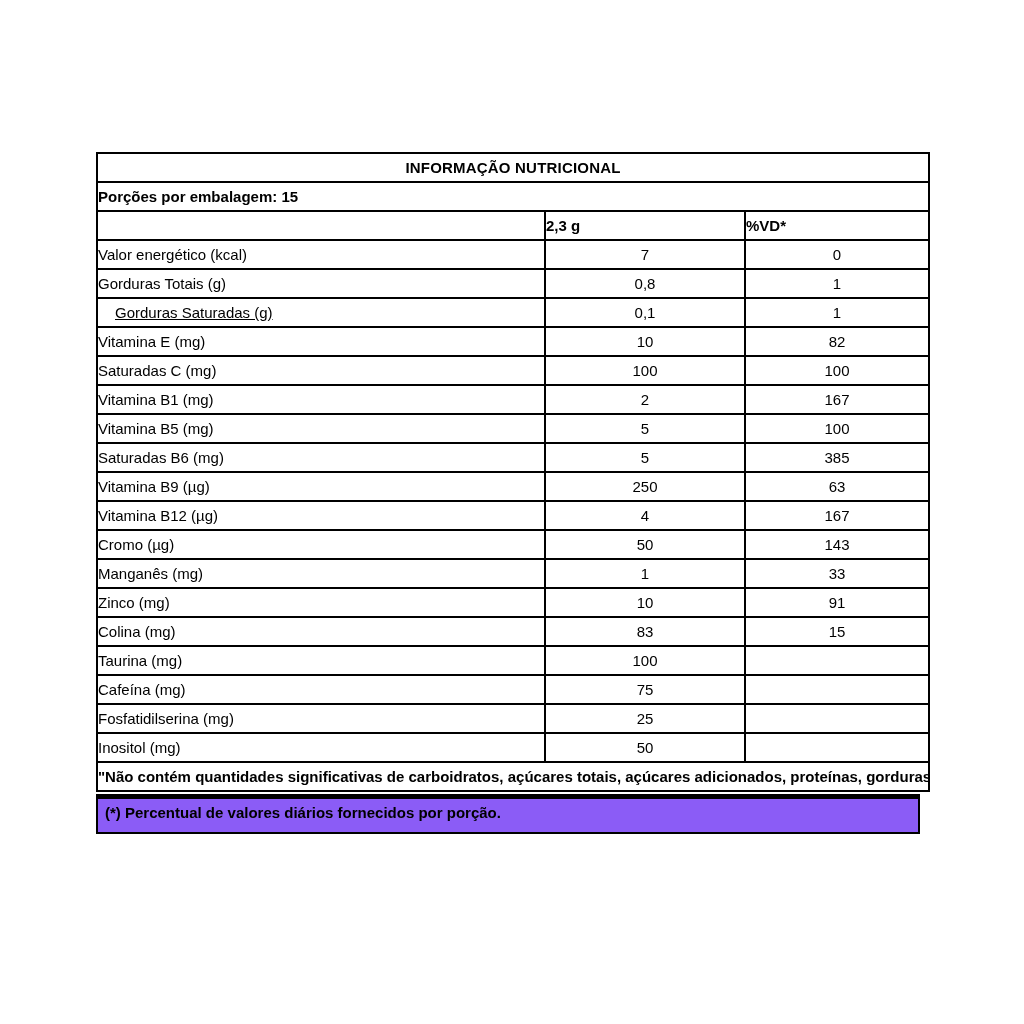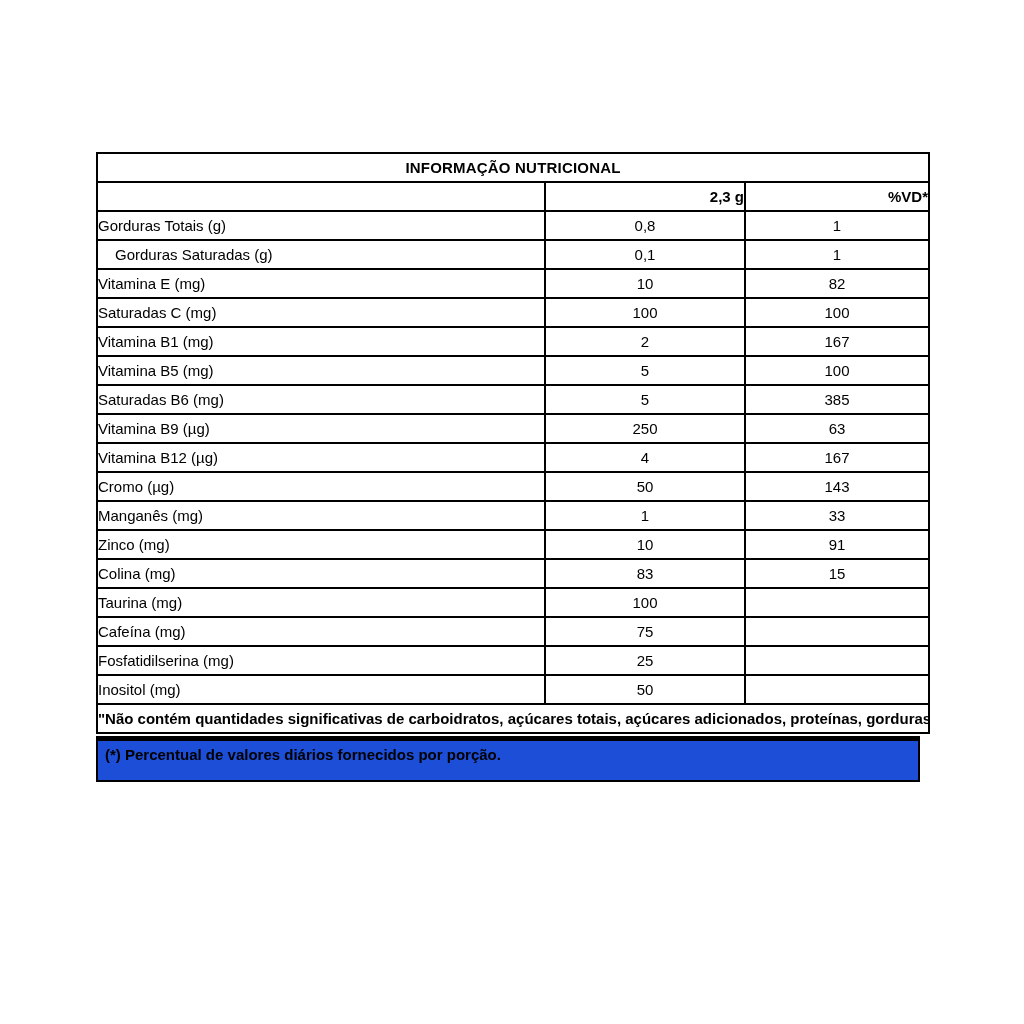--- a/index.html
+++ b/index.html
@@ -37,72 +37,81 @@
     height: 24px;
     letter-spacing: 0.2px;
   }
   td.meta-cell {
     text-align: left;
     font-weight: bold;
     padding-left: 6px;
     height: 25px;
   }
   td.col-head {
-    text-align: right;
+    text-align: left;
     font-weight: bold;
   }
   td.label-cell {
     text-align: left;
     padding-left: 7px;
   }
   td.label-cell.indent {
     padding-left: 17px;
+    text-decoration: underline;
   }
   td.num-cell {
     text-align: center;
   }
   td.footnote-cell {
     font-weight: bold;
     text-align: left;
     padding: 4px 7px 6px 7px;
     line-height: 19px;
     height: auto;
     white-space: normal;
   }
   .footnote2-box {
     margin-top: 2px;
     border: 2px solid #000000;
     border-top: 5px solid #000000;
     font-weight: bold;
     font-size: 15px;
-    padding: 5px 7px 17px 7px;
-    background: #1d4ed8;
+    padding: 5px 7px 11px 7px;
+    background: #8b5cf6;
   }
 </style>
 </head>
 <body>
 
 <div class="label-wrap">
   <table class="nutrition">
     <colgroup>
       <col style="width:448px">
       <col style="width:200px">
       <col style="width:184px">
     </colgroup>
     <tbody>
       <tr>
         <td class="title-cell" colspan="3">INFORMAÇÃO NUTRICIONAL</td>
       </tr>
       <tr>
+        <td class="meta-cell" colspan="3">Porções por embalagem: 15</td>
+      </tr>
+      <tr>
         <td></td>
         <td class="col-head">2,3 g</td>
         <td class="col-head">%VD*</td>
       </tr>
     </tbody>
     <tbody>
+        <tr>
+    <td class="label-cell">Valor energético (kcal)</td>
+    <td class="num-cell">7</td>
+    <td class="num-cell">0</td>
+  </tr>
         <tr>
     <td class="label-cell">Gorduras Totais (g)</td>
     <td class="num-cell">0,8</td>
     <td class="num-cell">1</td>
   </tr>
         <tr>
     <td class="label-cell indent">Gorduras Saturadas (g)</td>
     <td class="num-cell">0,1</td>
     <td class="num-cell">1</td>
   </tr>

